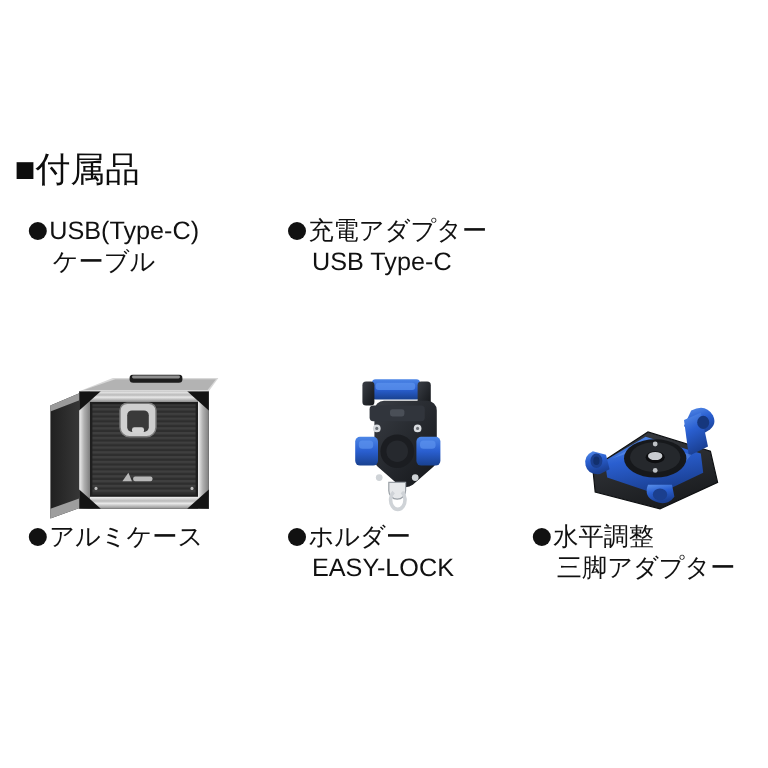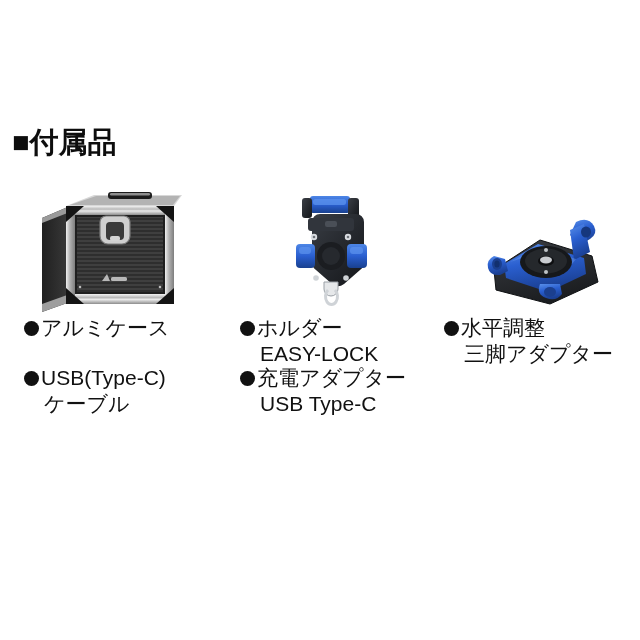--- a/index.html
+++ b/index.html
@@ -15,21 +15,21 @@
     overflow: hidden;
     position: relative;
   }
 
   
   .page-heading {
     position: absolute;
     left: 12px;
     top: 128px;
     font-size: 29px;
-    font-weight: bold;
+    font-weight: normal;
     letter-spacing: 0px;
     line-height: 1;
     white-space: nowrap;
     color: #0d0d0d;
   }
 
   
   .accessories {
     position: absolute;
     left: 0;
@@ -88,20 +88,39 @@
   .tripod-art { position: absolute; left: 36px; top: 28px; }
 
   svg { display: block; }
 </style>
 </head>
 <body>
 
 <div class="page-heading">■付属品</div>
 
 <div class="accessories">
+
+  <div class="row row-bottom">
+
+    <div class="cell cell-1">
+      <div class="label">
+        <span class="bullet-dot"></span><span>USB(Type-C)</span>
+        <span class="line2">ケーブル</span>
+      </div>
+    </div>
+
+    <div class="cell cell-2">
+      <div class="label">
+        <span class="bullet-dot"></span><span>充電アダプター</span>
+        <span class="line2">USB Type-C</span>
+      </div>
+    </div>
+
+    <div class="cell cell-3"></div>
+  </div>
 
   <div class="row row-top">
 
     <div class="cell cell-1">
       <div class="thumb">
         <div class="case-art">
           <svg width="150" height="126" viewBox="0 0 150 126">
             <defs>
               <linearGradient id="chrome" x1="0" y1="0" x2="0" y2="1">
                 <stop offset="0%" stop-color="#f2f2f2"></stop>
@@ -266,32 +285,13 @@
           </svg>
         </div>
       </div>
       <div class="label">
         <span class="bullet-dot"></span><span>水平調整</span>
         <span class="line2">三脚アダプター</span>
       </div>
     </div>
   </div>
 
-  <div class="row row-bottom">
-
-    <div class="cell cell-1">
-      <div class="label">
-        <span class="bullet-dot"></span><span>USB(Type-C)</span>
-        <span class="line2">ケーブル</span>
-      </div>
-    </div>
-
-    <div class="cell cell-2">
-      <div class="label">
-        <span class="bullet-dot"></span><span>充電アダプター</span>
-        <span class="line2">USB Type-C</span>
-      </div>
-    </div>
-
-    <div class="cell cell-3"></div>
-  </div>
-
 </div>
 
 </body></html>

